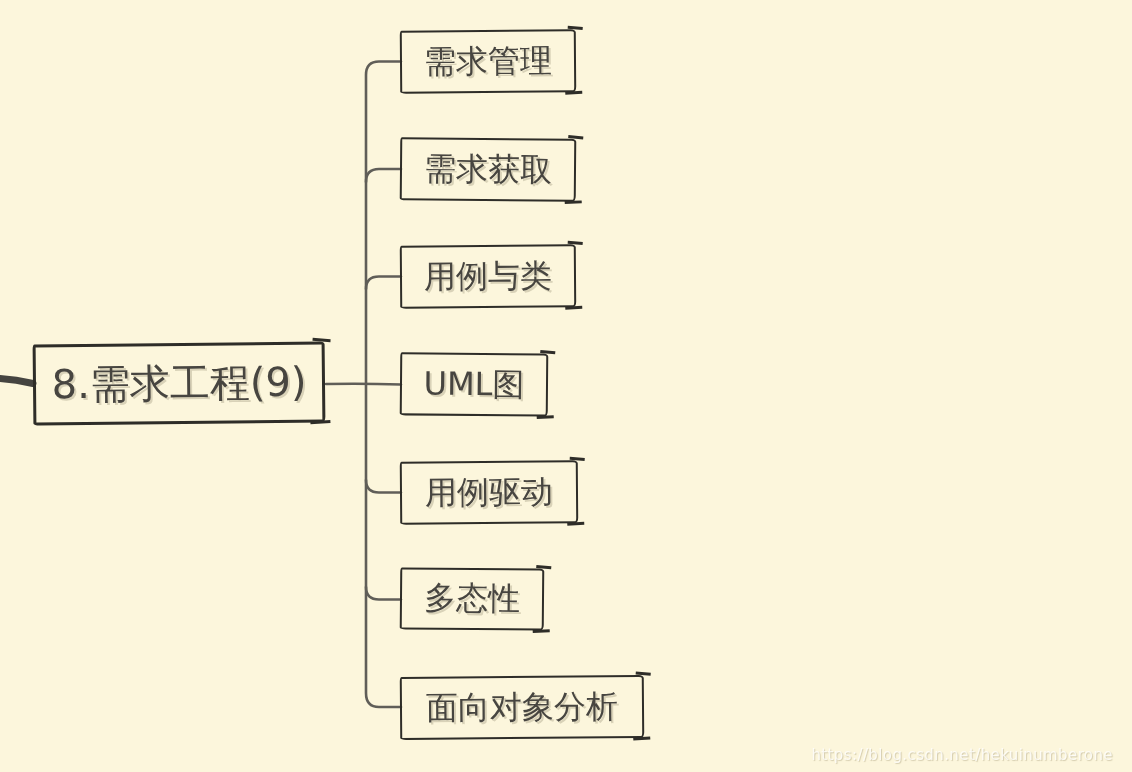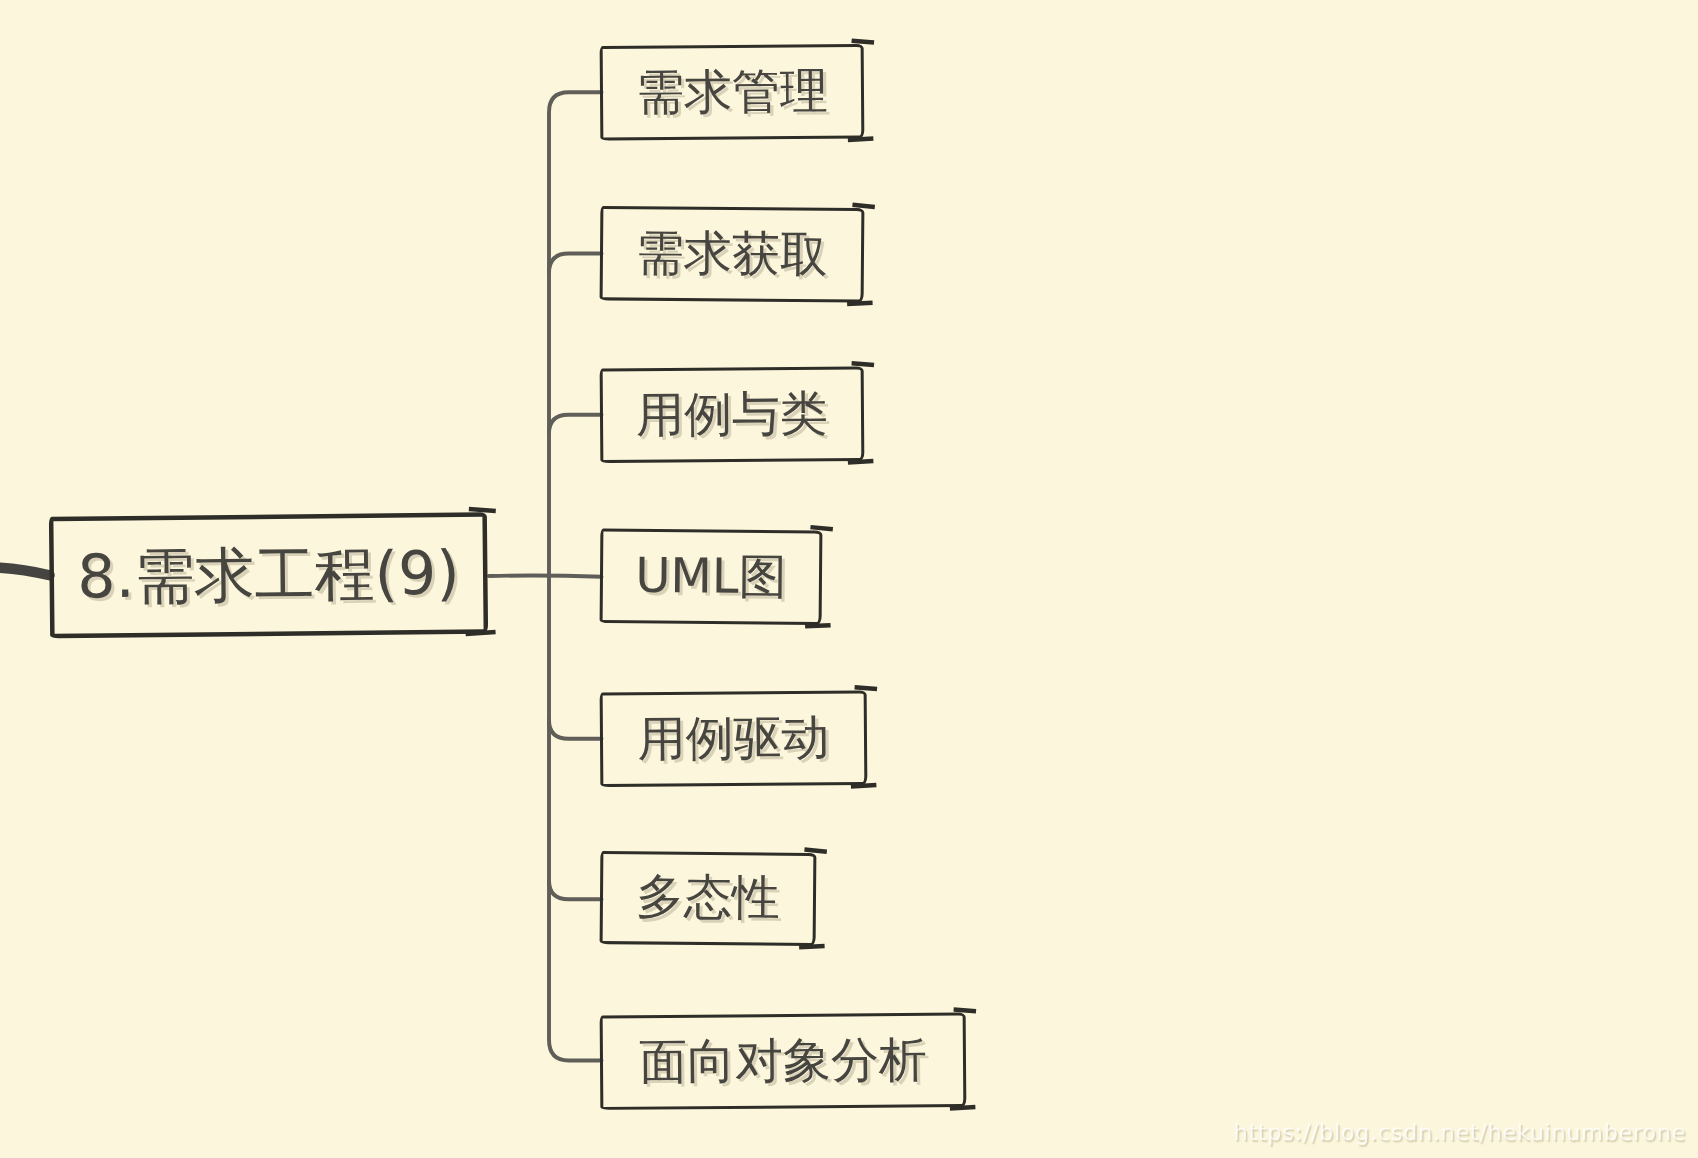--- a/index.html
+++ b/index.html
@@ -60,21 +60,21 @@
   .node.root{
     font-size:40px;
     border-width:3px;
     transform:rotate(-0.6deg);
   }
   .node.root::before{height:3px;top:-6px;width:18px;}
   .node.root::after{height:3px;width:20px;}
   .node.child{font-size:32px;}
   .watermark{
     position:absolute;
-    right:8px;bottom:8px;
+    right:19px;bottom:8px;
     font-size:15px;
     letter-spacing:0.4px;
     color:rgba(255,255,255,0.78);
     text-shadow:1px 1px 1px rgba(165,153,118,0.45);
     user-select:none;
   }
 </style>
 </head>
 <body>
 

